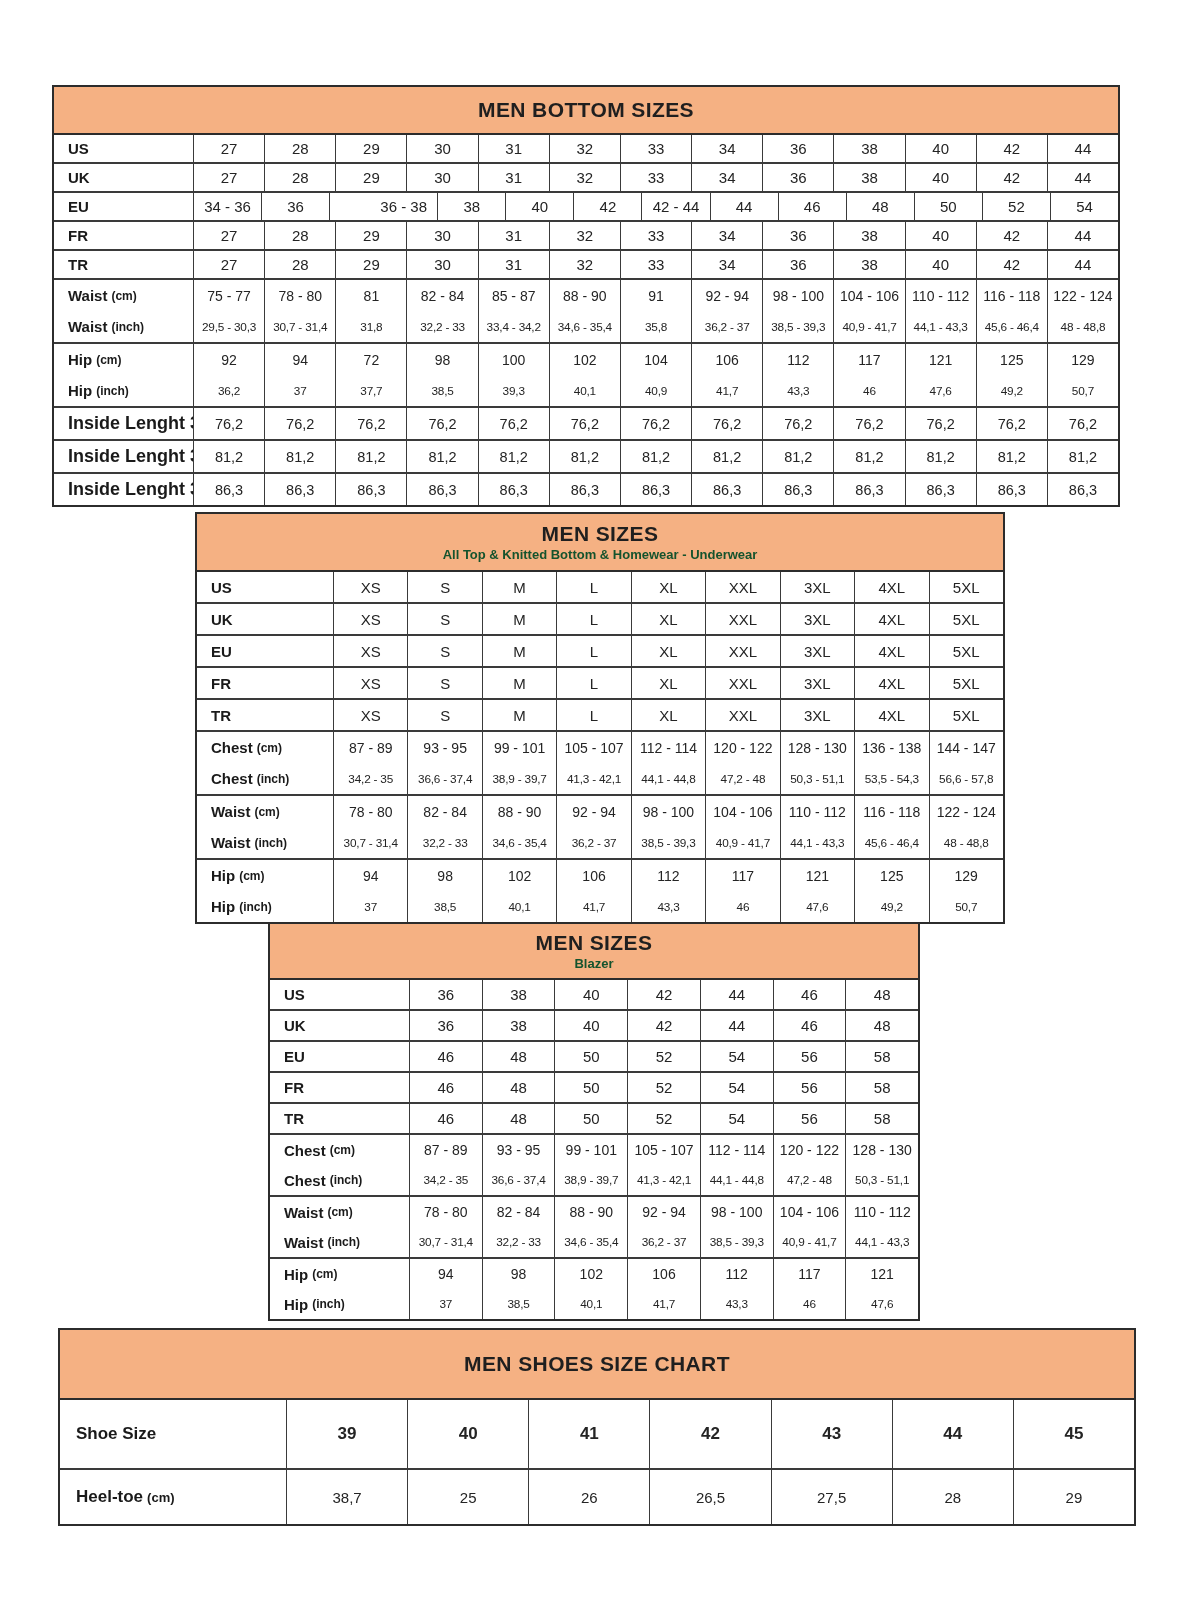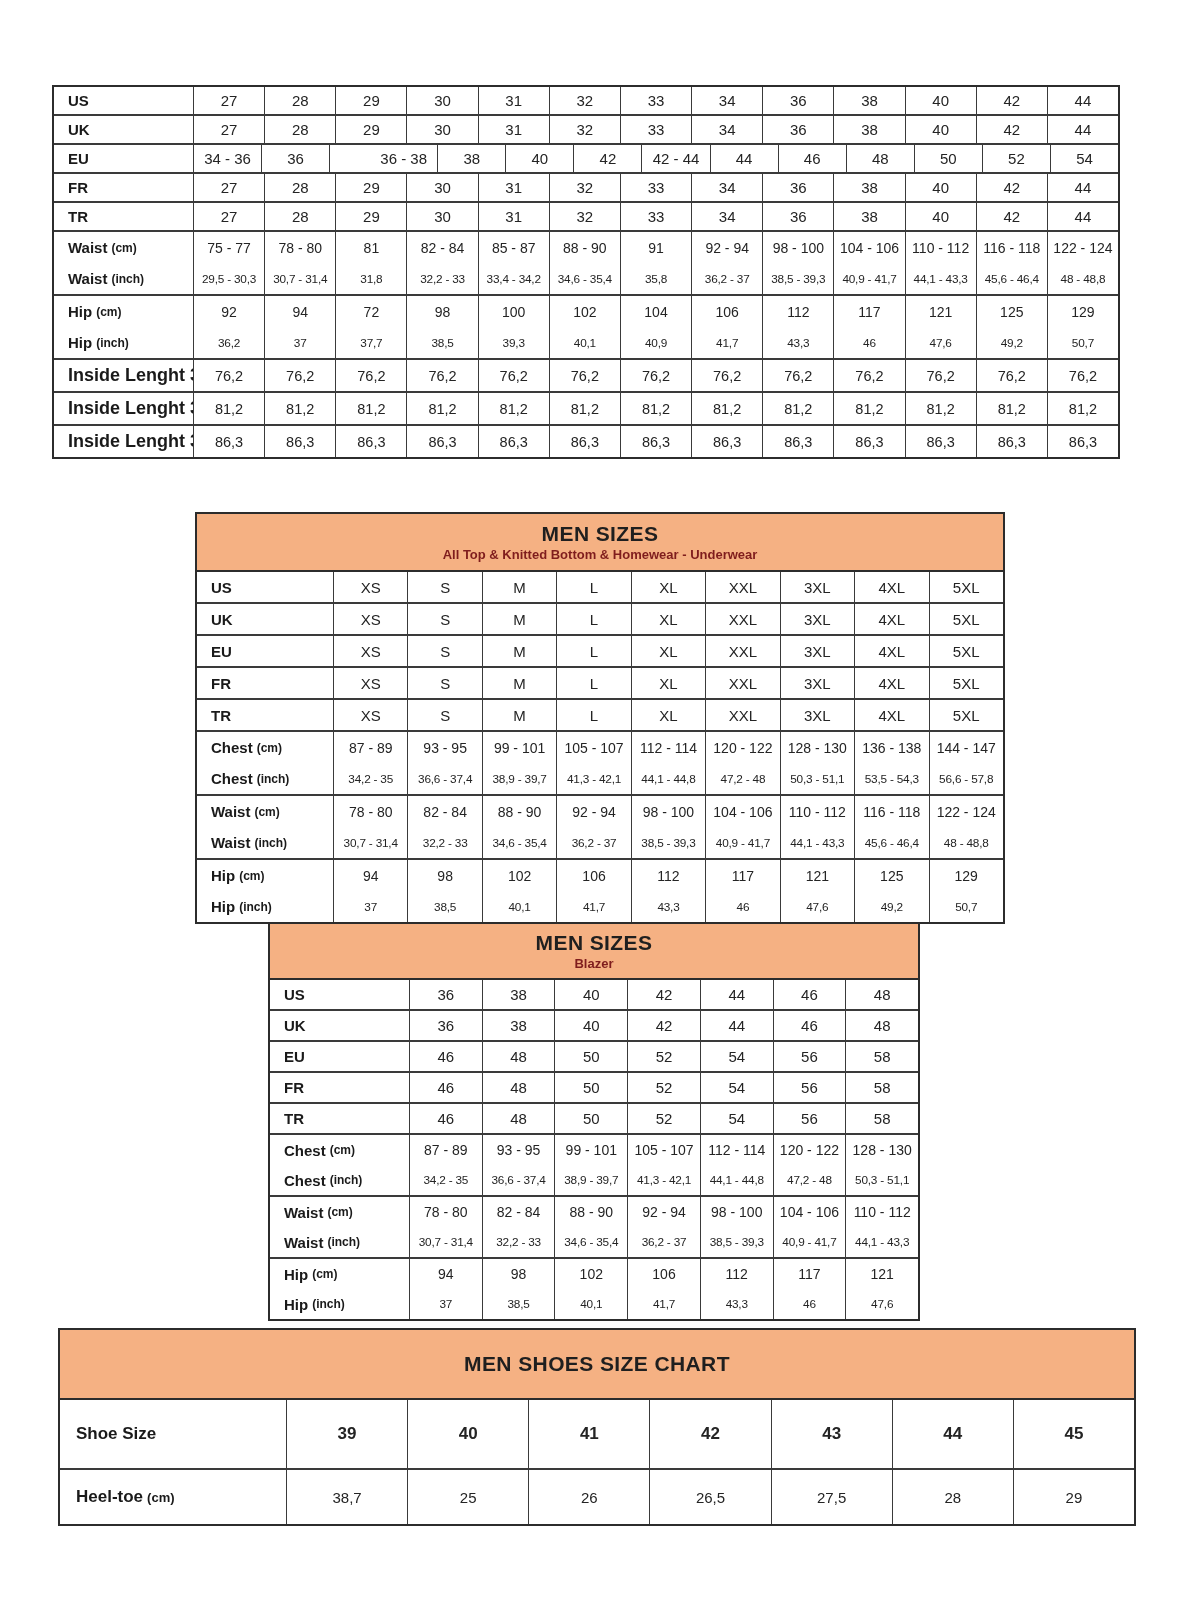--- a/index.html
+++ b/index.html
@@ -21,21 +21,21 @@
     background:#f5b183;
     border-bottom:2px solid #2c2c2c;
     display:flex;flex-direction:column;justify-content:center;align-items:center;
     gap:1px;
     box-sizing:border-box;
   }
   .band .title{
     font-weight:bold;font-size:21px;color:#1f1f1f;letter-spacing:.4px;
   }
   .band .subtitle{
-    font-weight:bold;font-size:13px;color:#7f1d1d;
+    font-weight:bold;font-size:13px;color:#14532d;
   }
   .band .subtitle:empty{display:none;}
   .grid{display:block;}
   .group{border-top:2px solid #3a3a3a;box-sizing:border-box;}
   .group:first-child{border-top:none;}
   .row{display:flex;box-sizing:border-box;}
   .cell{
     display:flex;align-items:center;justify-content:center;
     border-left:1.5px solid #3a3a3a;
     box-sizing:border-box;
@@ -62,20 +62,24 @@
   .r-heel .v{font-size:15px;}
   .r-heel .lbl{font-size:17px;}
   .r-heel .unit,.r-shoe .unit{font-size:13px;}
   .t-shoes .cell.label-cell{padding-left:16px;}
 </style>
 </head>
 <body>
 
 <div class="page">
   <section class="size-table t-bottoms" style="left: 52px; top: 85px; width: 1068px;">
+    <div class="band" style="height: 48px;">
+      <div class="title">MEN BOTTOM SIZES</div>
+
+    </div>
     <div class="grid">
         <div class="group">
           <div class="row r-size" style="height: 27px;">
             <div class="cell label-cell" style="flex: 0 0 139px;">
               <span class="lbl">US</span>
             </div>
             <div class="cell v" style="flex: 1 1 0px;">27</div>
             <div class="cell v" style="flex: 1 1 0px;">28</div>
             <div class="cell v" style="flex: 1 1 0px;">29</div>
             <div class="cell v" style="flex: 1 1 0px;">30</div>

